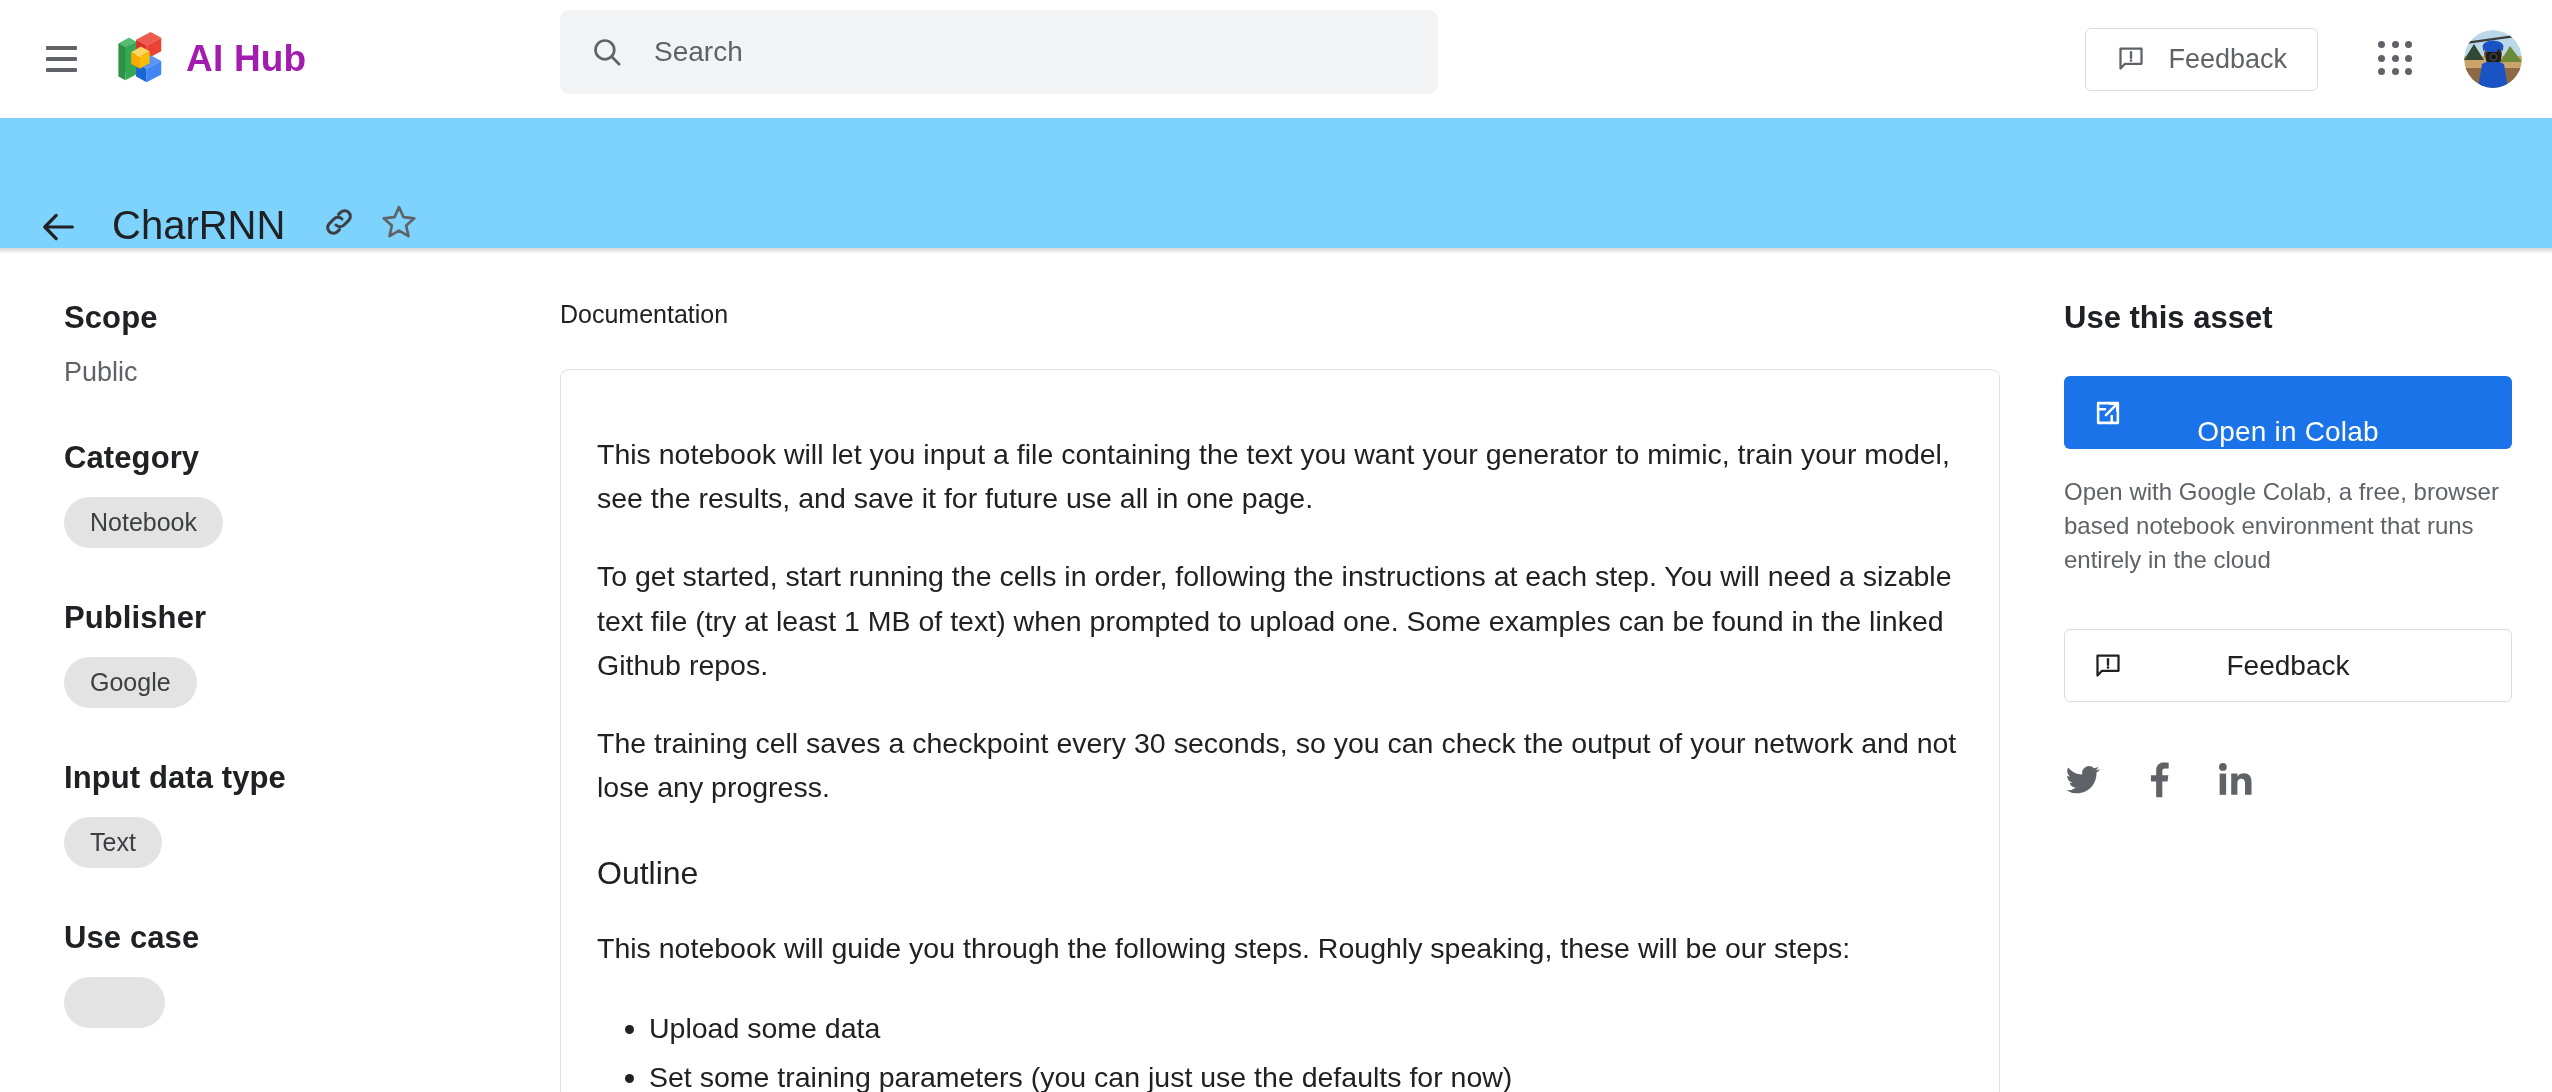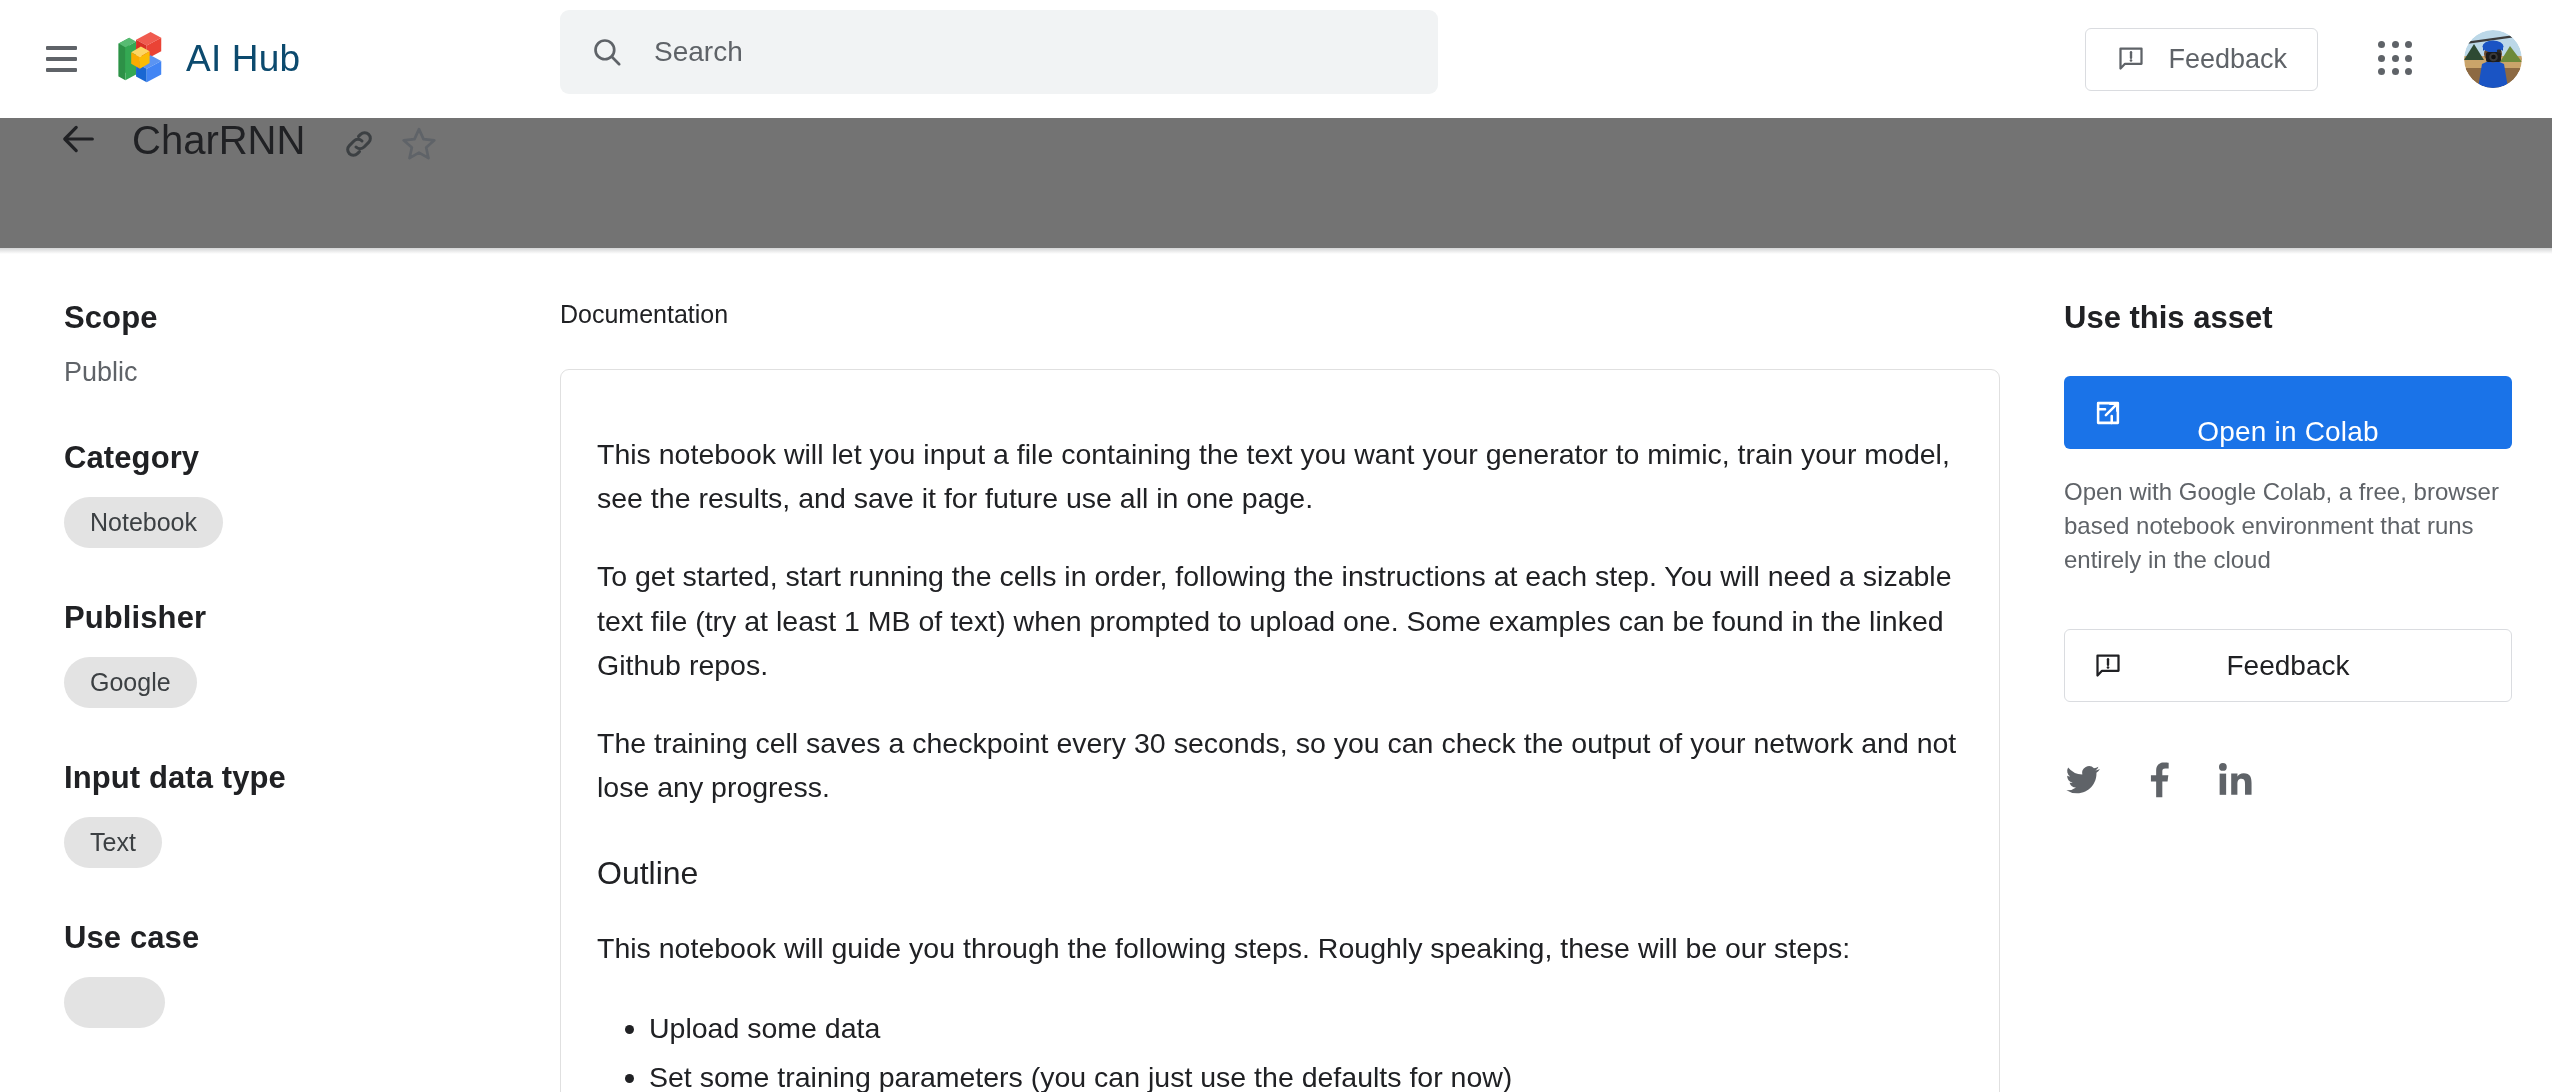--- a/index.html
+++ b/index.html
@@ -37,23 +37,23 @@
     background: #5f6368;
   }
   .brand {
     display: flex; align-items: center;
     gap: 18px;
     cursor: pointer;
   }
   .brand-logo { width: 62px; height: 62px; display: block; }
   .brand-name {
     font-size: 37px;
-    color: #0c4a6e;
+    color: #a21caf;
     letter-spacing: .2px;
-    font-weight: 400;
+    font-weight: 700;
     white-space: nowrap;
   }
 
   .search-wrap {
     position: absolute;
     left: 560px;
     top: 10px;
     width: 878px;
     height: 84px;
     background: #f1f3f4;
@@ -116,23 +116,23 @@
     overflow: hidden;
     cursor: pointer;
     flex: 0 0 auto;
   }
 
   
   .subbar {
     position: relative;
     height: 130px;
     display: flex;
-    align-items: flex-start;
-    padding: 0 58px;
-    background: #737373;
+    align-items: flex-end;
+    padding: 0 38px;
+    background: #7dd3fc;
   }
   .subbar::after {
     content: "";
     position: absolute;
     left: 0; right: 0; bottom: -6px;
     height: 6px;
     background: linear-gradient(to bottom, rgba(60,64,67,.22), rgba(60,64,67,0));
   }
   .subbar .back-arrow { cursor: pointer; margin-right: 32px; display: block; }
   .asset-title {

